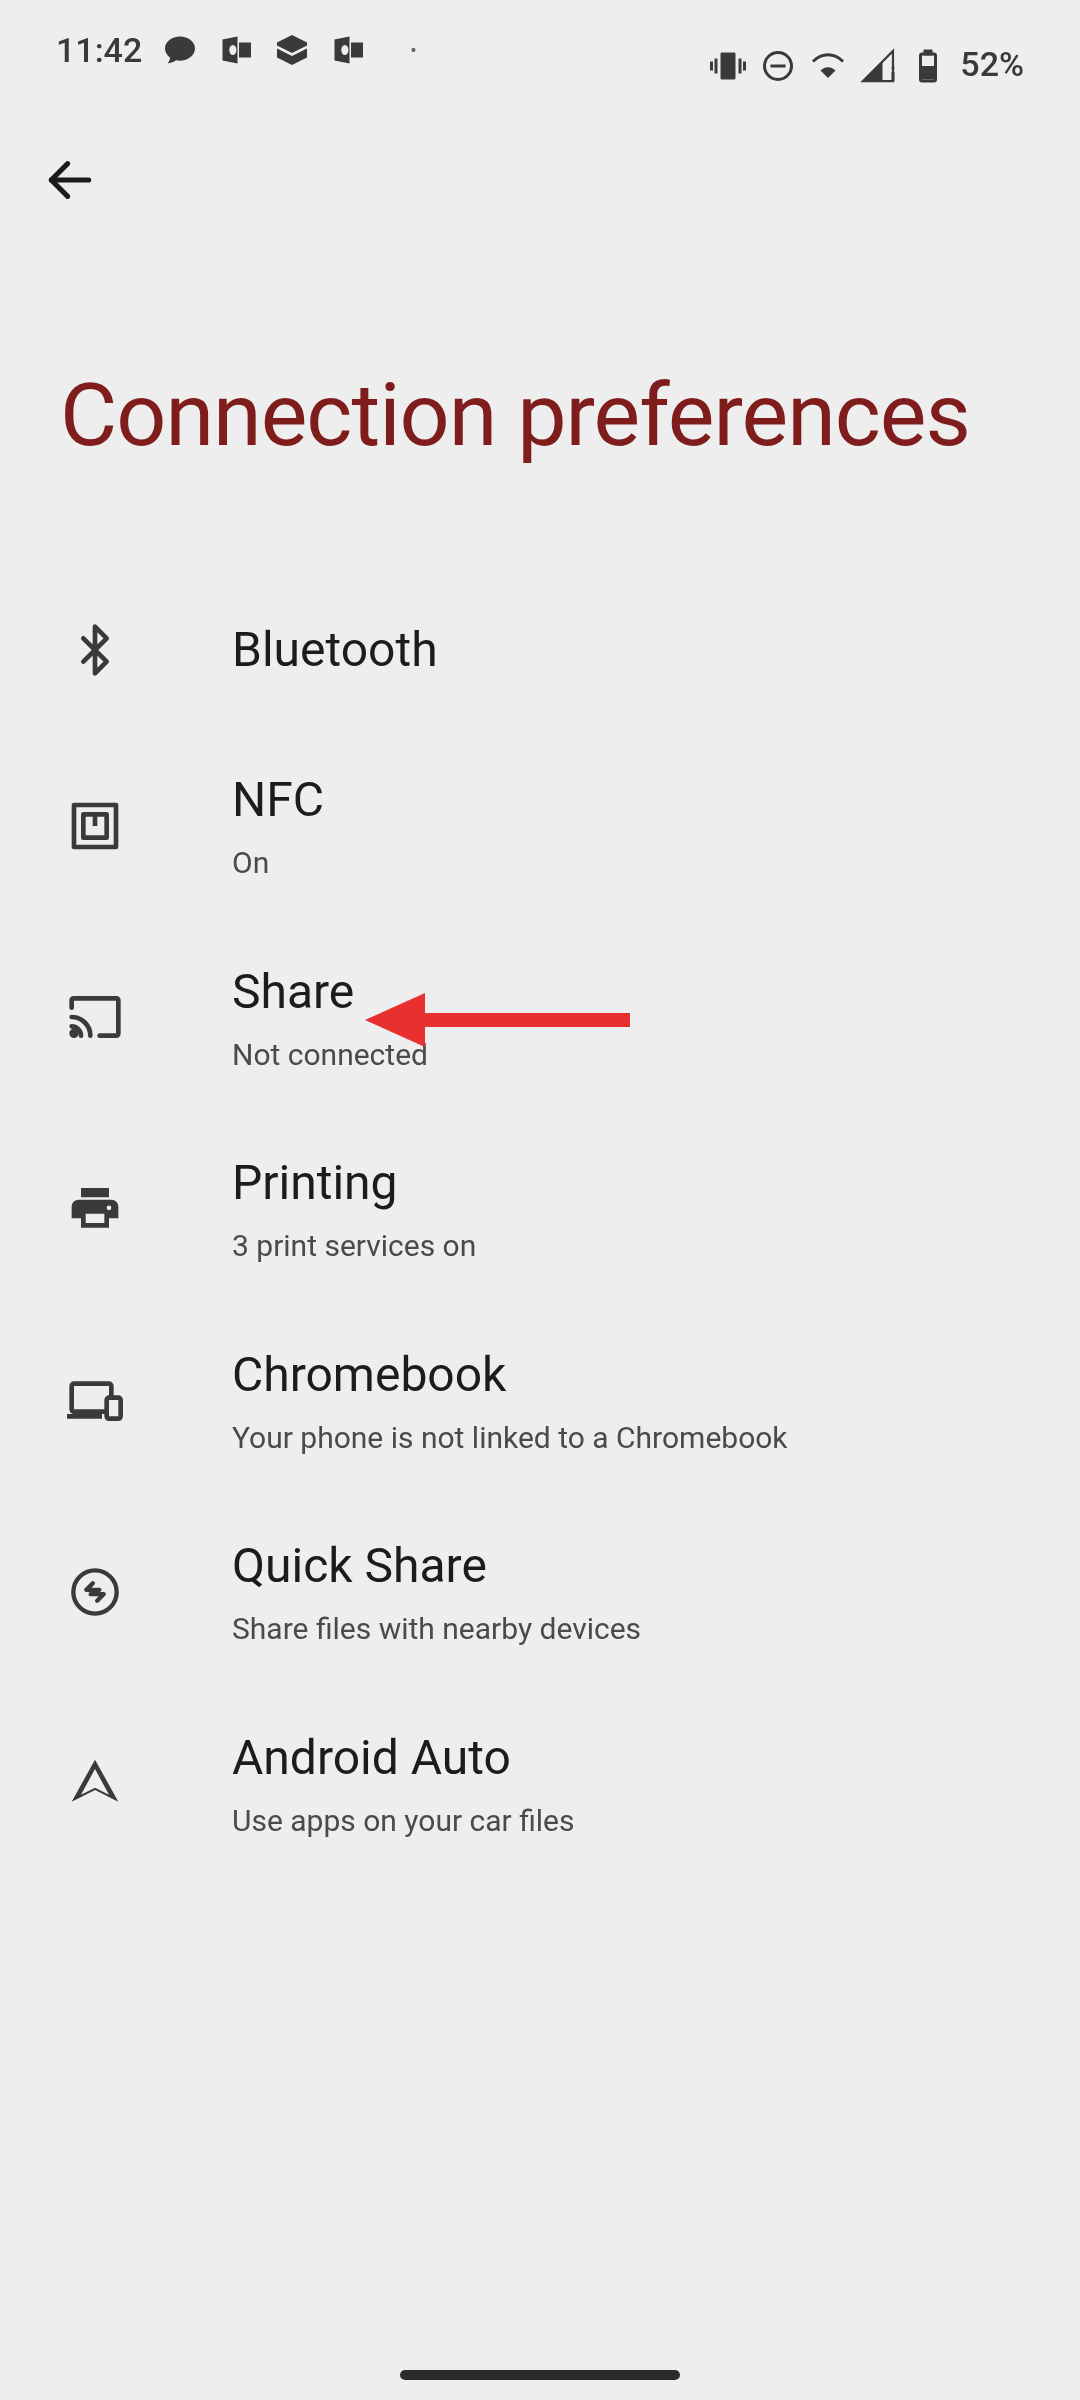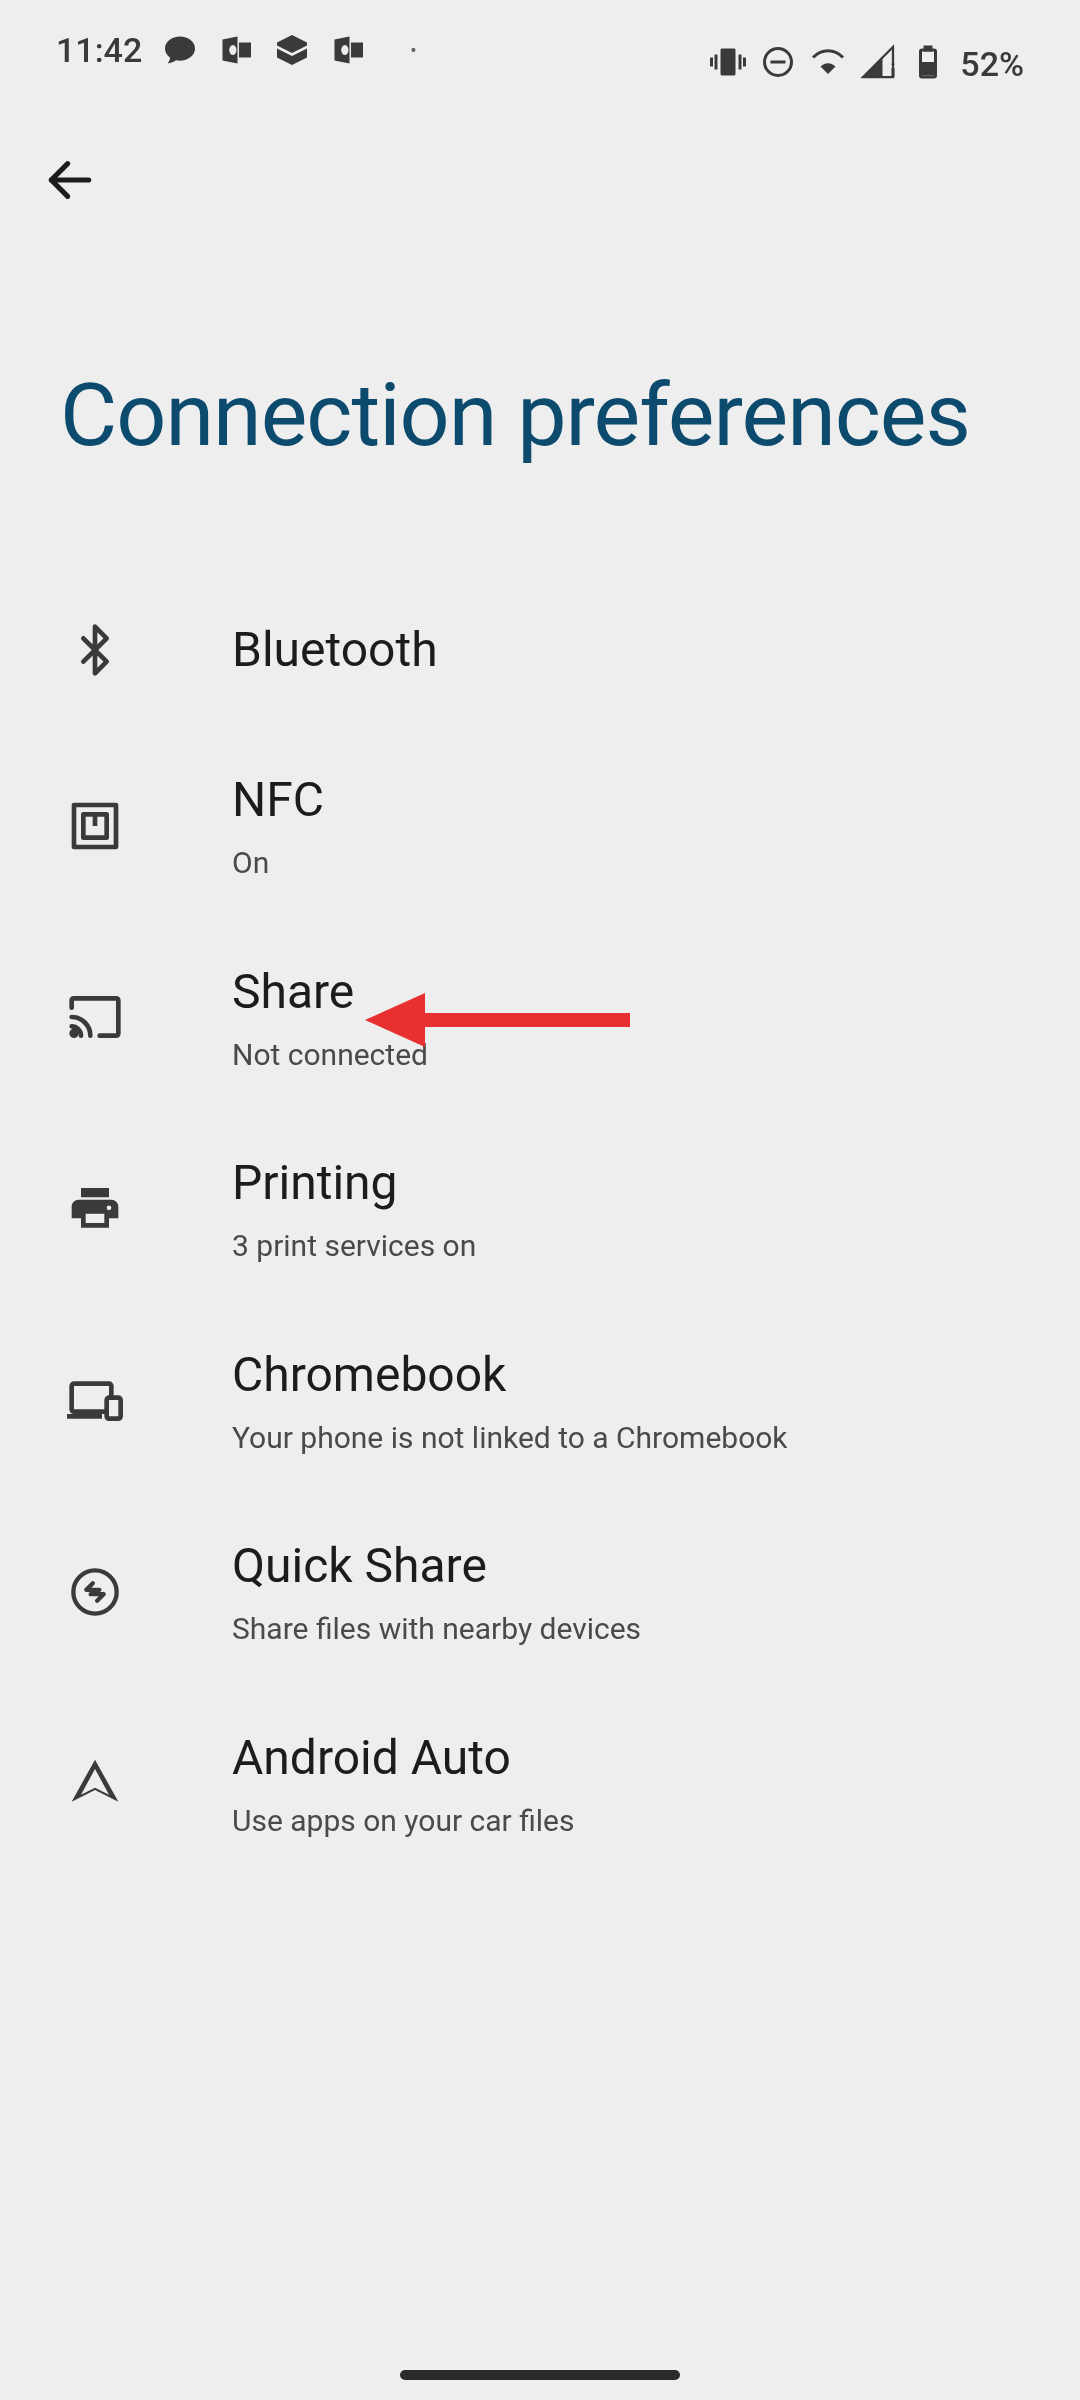--- a/index.html
+++ b/index.html
@@ -18,21 +18,21 @@
       height: 100px;
       display: flex;
       align-items: center;
       justify-content: space-between;
       padding: 0 56px;
       font-size: 34px;
       font-weight: 500;
       color: #3a3a3a;
     }
     .status-left { display: flex; align-items: center; gap: 20px; }
-    .status-right { display: flex; align-items: flex-start; gap: 14px; margin-top: 28px; }
+    .status-right { display: flex; align-items: flex-end; gap: 14px; margin-top: 28px; }
     .status-dot { font-size: 18px; color: #666; margin-left: 24px; }
     .notif-icon { width: 36px; height: 36px; display:inline-flex; align-items:center; justify-content:center; }
     .notif-icon svg { width: 36px; height: 36px; }
     
     
     .header {
       padding: 40px 30px 0 30px;
     }
     .back-btn {
       width: 80px;
@@ -42,21 +42,21 @@
       justify-content: center;
     }
     .back-btn svg { width: 56px; height: 56px; }
     
     
     .page-title {
       font-size: 88px;
       font-weight: 400;
       line-height: 1.25;
       padding: 140px 44px 100px 60px;
-      color: #0c4a6e;
+      color: #7f1d1d;
       letter-spacing: -1px;
     }
     
     
     .item {
       display: flex;
       align-items: center;
       padding: 40px 60px;
       min-height: 160px;
       gap: 47px;

